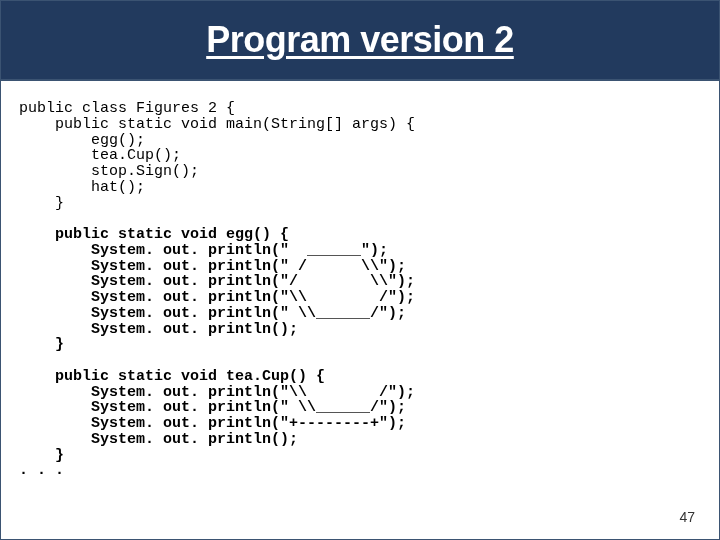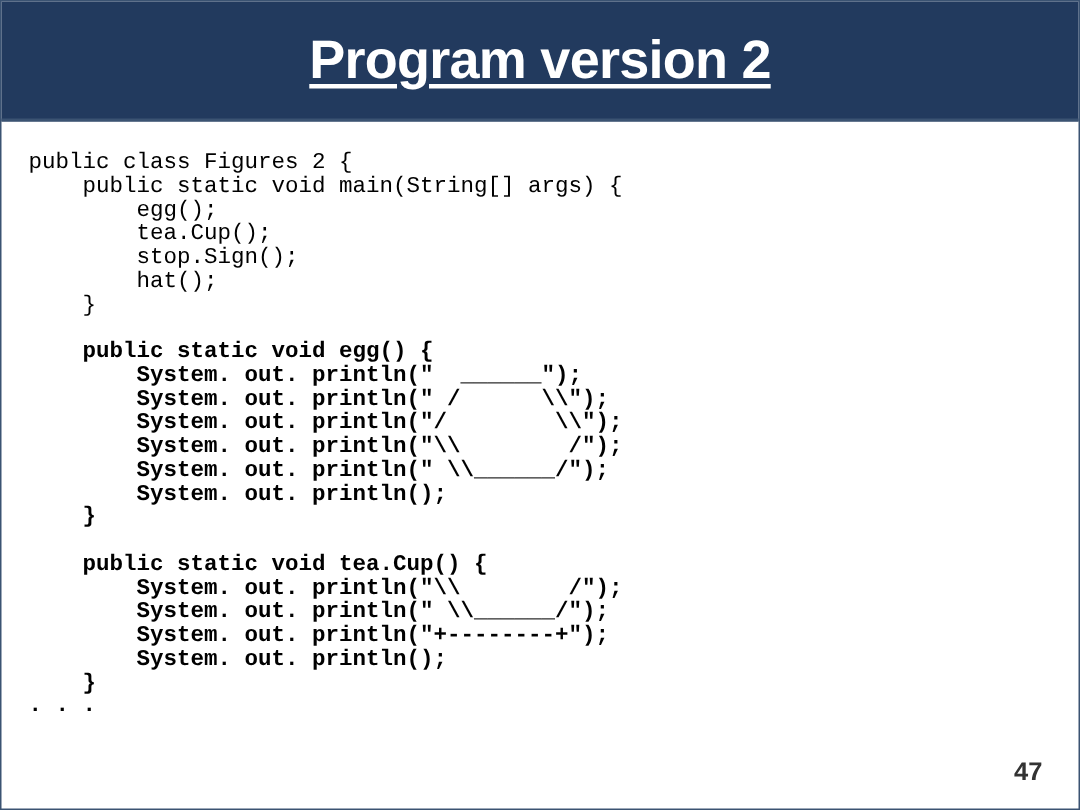--- a/index.html
+++ b/index.html
@@ -47,24 +47,23 @@
     font-size: 15px;
     line-height: 1.05;
     color: #000000;
     white-space: pre;
   }
   .code-block .bold { font-weight: 700; }
   .page-number {
     position: absolute;
     right: 24px;
     bottom: 14px;
-    font-size: 17px;
+    font-size: 14px;
     color: #333333;
     font-family: Verdana, Arial, sans-serif;
-    font-weight: bold;
   }
 </style>
 </head>
 <body>
 
 <div class="slide">
 
   <div class="title-band">
     <div class="title-inner">Program version 2</div>
   </div>

